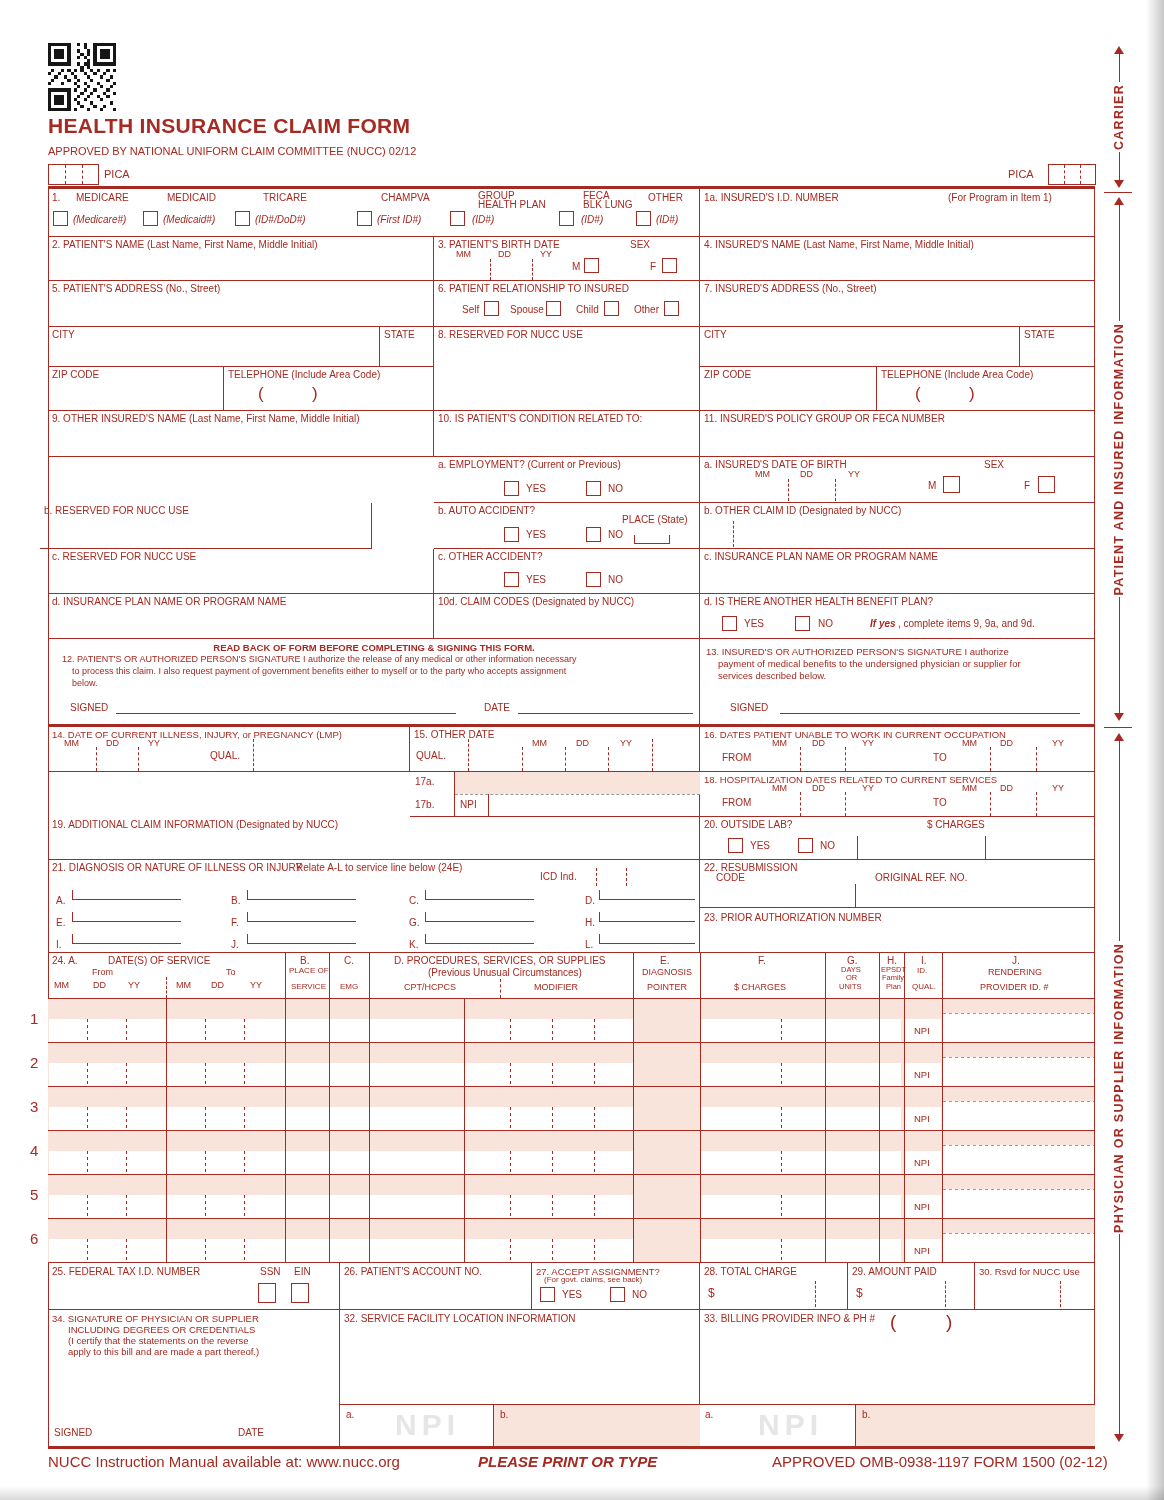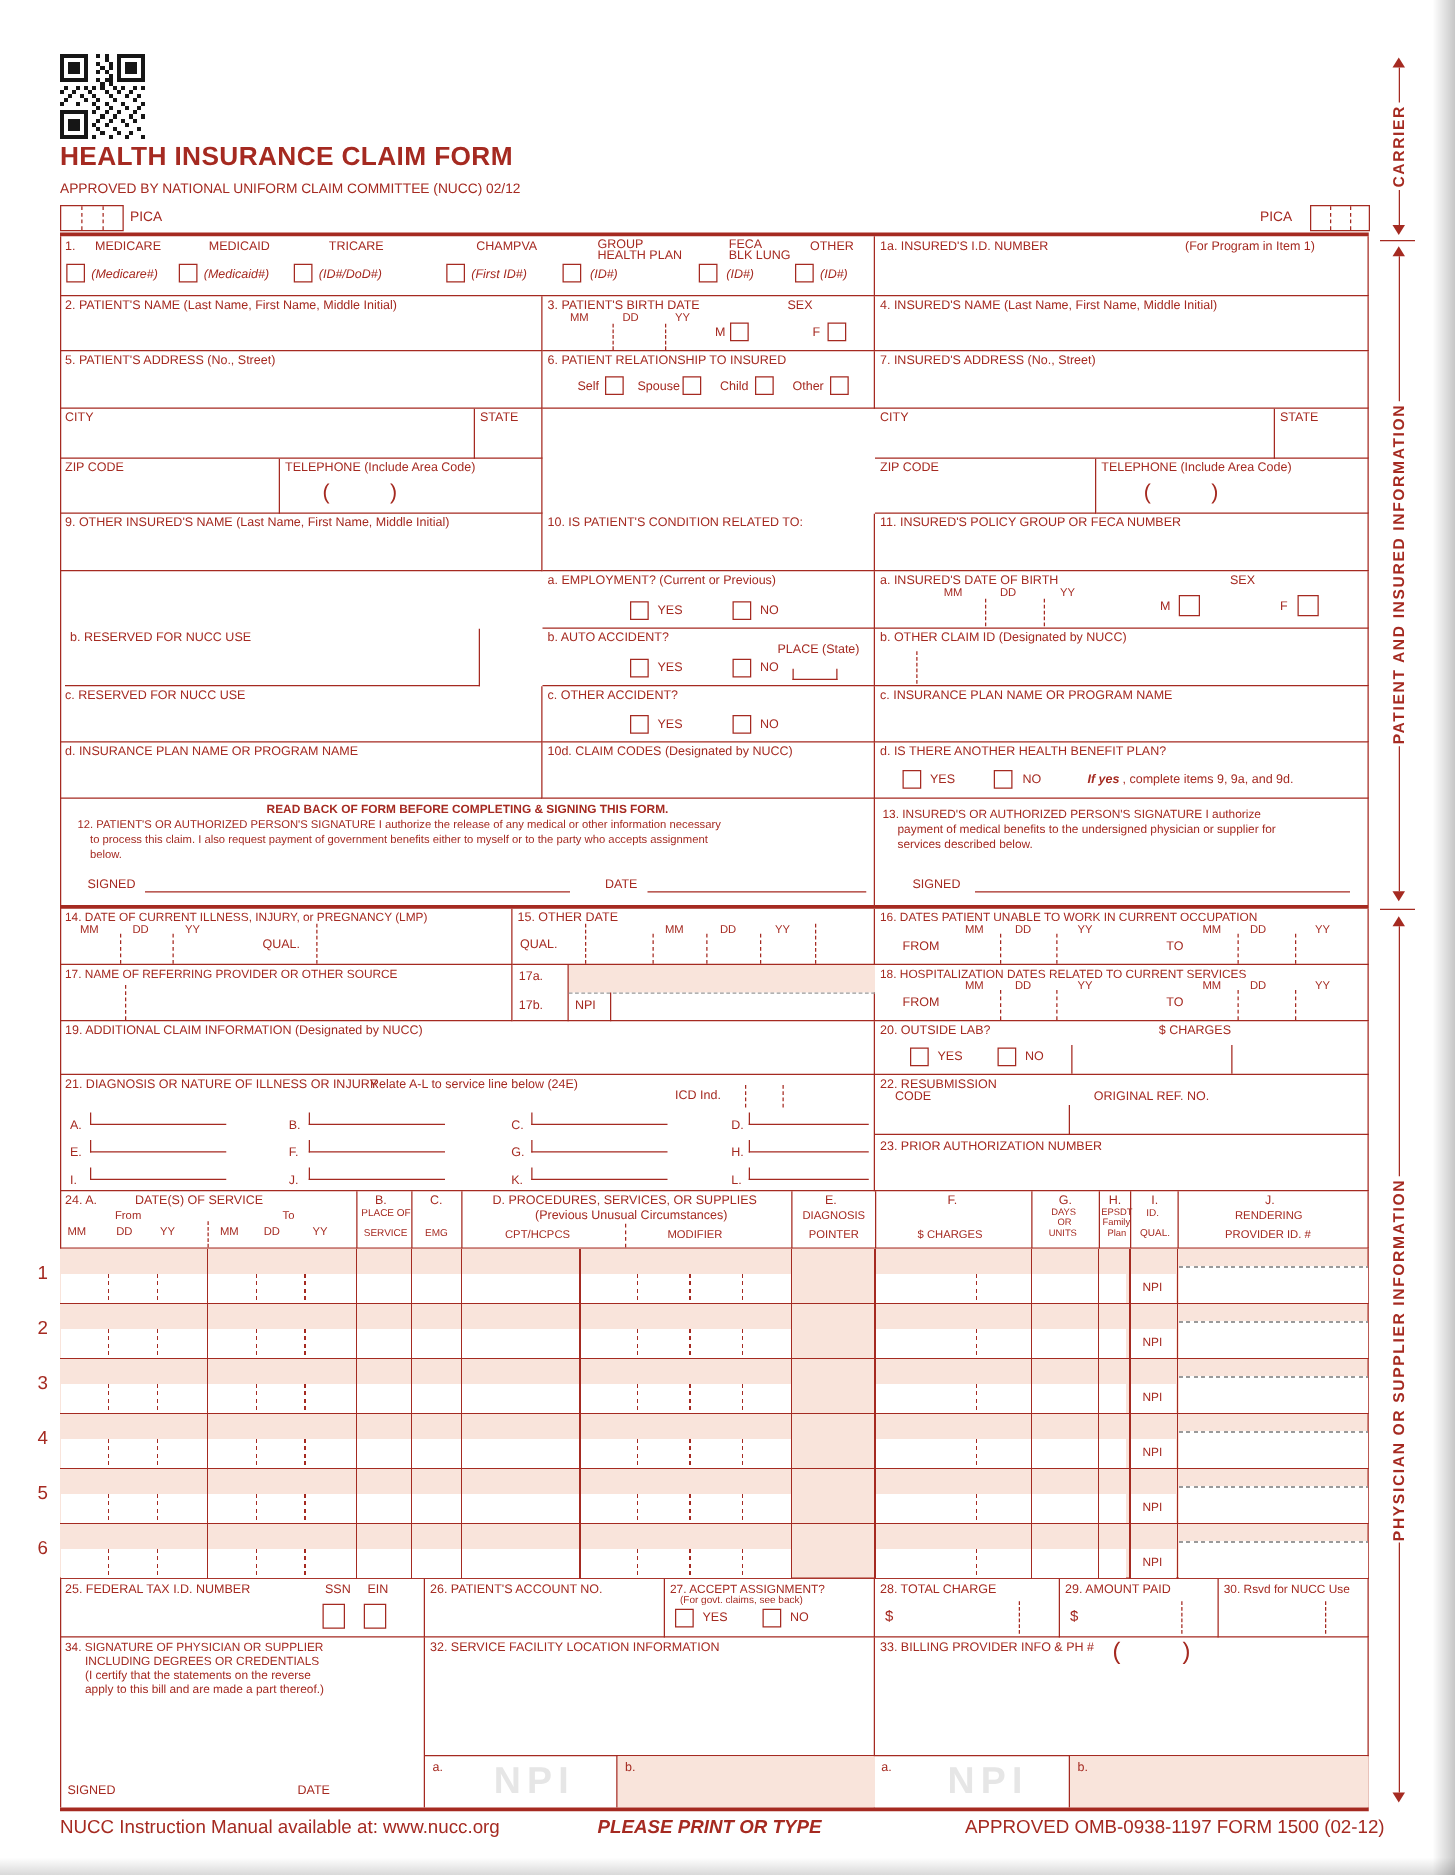--- a/index.html
+++ b/index.html
@@ -152,20 +152,23 @@
   <div class="c" style="left:700px;top:281px;width:395px;height:46px">
     <div class="lbl" style="left:4px;top:3px">7. INSURED'S ADDRESS (No., Street)</div>
   </div>
 
   <div class="c" style="left:48px;top:327px;width:332px;height:40px">
     <div class="lbl" style="left:4px;top:3px">CITY</div>
   </div>
   <div class="c" style="left:380px;top:327px;width:54px;height:40px">
     <div class="lbl" style="left:4px;top:3px">STATE</div>
   </div>
+  <div class="c" style="left:434px;top:327px;width:266px;height:84px">
+    <div class="lbl" style="left:4px;top:3px">8. RESERVED FOR NUCC USE</div>
+  </div>
   <div class="c" style="left:700px;top:327px;width:320px;height:40px">
     <div class="lbl" style="left:4px;top:3px">CITY</div>
   </div>
   <div class="c" style="left:1020px;top:327px;width:75px;height:40px">
     <div class="lbl" style="left:4px;top:3px">STATE</div>
   </div>
 
   <div class="c" style="left:48px;top:367px;width:176px;height:44px">
     <div class="lbl" style="left:4px;top:3px">ZIP CODE</div>
   </div>
@@ -207,21 +210,21 @@
     <div class="lbl f9" style="left:148px;top:13px">YY</div>
     <div class="dsep" style="left:88px;top:22px;height:22px"></div>
     <div class="dsep" style="left:135px;top:22px;height:22px"></div>
     <div class="lbl" style="left:284px;top:3px">SEX</div>
     <div class="lbl" style="left:228px;top:24px">M</div>
     <div class="cb" style="left:243px;top:19px;width:17px;height:17px"></div>
     <div class="lbl" style="left:324px;top:24px">F</div>
     <div class="cb" style="left:338px;top:19px;width:17px;height:17px"></div>
   </div>
 
-  <div class="c" style="left:52px;top:503px;width:332px;height:46px">
+  <div class="c" style="left:40px;top:503px;width:332px;height:46px">
     <div class="lbl" style="left:4px;top:3px">b. RESERVED FOR NUCC USE</div>
   </div>
   <div class="c" style="left:434px;top:503px;width:266px;height:46px">
     <div class="lbl" style="left:4px;top:3px">b. AUTO ACCIDENT?</div>
     <div class="cb" style="left:70px;top:24px"></div>
     <div class="lbl" style="left:92px;top:27px">YES</div>
     <div class="cb" style="left:152px;top:24px"></div>
     <div class="lbl" style="left:174px;top:27px">NO</div>
     <div class="lbl" style="left:188px;top:12px">PLACE (State)</div>
     <div class="brk" style="left:200px;top:32px;width:36px"></div>
@@ -312,24 +315,20 @@
     <div class="lbl f9" style="left:300px;top:12px">DD</div>
     <div class="lbl f9" style="left:352px;top:12px">YY</div>
     <div class="lbl" style="left:22px;top:26px">FROM</div>
     <div class="lbl" style="left:233px;top:26px">TO</div>
     <div class="dsep" style="left:100px;top:20px;height:24px"></div>
     <div class="dsep" style="left:145px;top:20px;height:24px"></div>
     <div class="dsep" style="left:290px;top:20px;height:24px"></div>
     <div class="dsep" style="left:336px;top:20px;height:24px"></div>
   </div>
 
-  <div class="c" style="left:48px;top:772px;width:362px;height:45px">
-    <div class="lbl f95" style="left:4px;top:3px">17. NAME OF REFERRING PROVIDER OR OTHER SOURCE</div>
-    <div class="dsep" style="left:52px;top:16px;height:28px"></div>
-  </div>
   <div class="c" style="left:410px;top:772px;width:290px;height:45px">
     <div class="pk" style="left:45px;top:0;width:245px;height:22px"></div>
     <div class="vln" style="left:44px;top:0;height:45px"></div>
     <div class="lbl" style="left:5px;top:5px">17a.</div>
     <div class="gdash" style="left:45px;top:22px;width:245px"></div>
     <div class="lbl" style="left:5px;top:28px">17b.</div>
     <div class="lbl" style="left:50px;top:28px">NPI</div>
     <div class="vln" style="left:78px;top:22px;height:23px"></div>
   </div>
   <div class="c" style="left:700px;top:772px;width:395px;height:45px">

